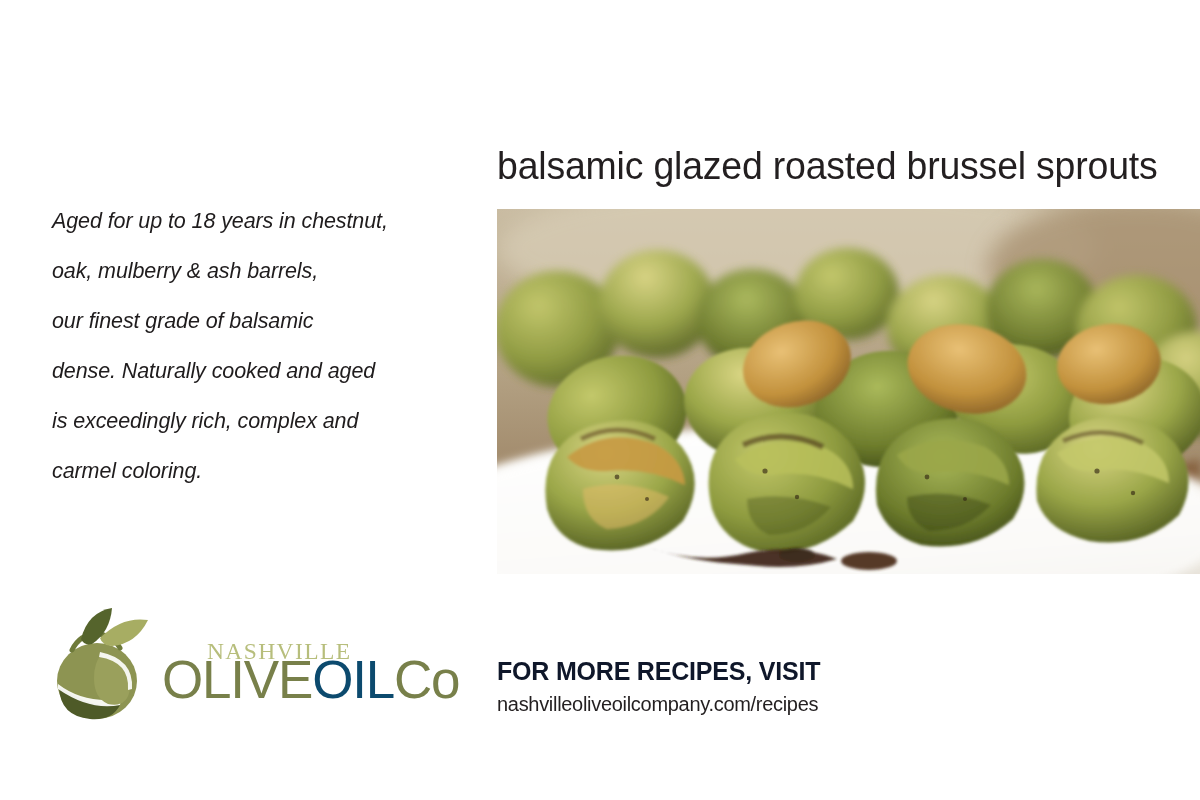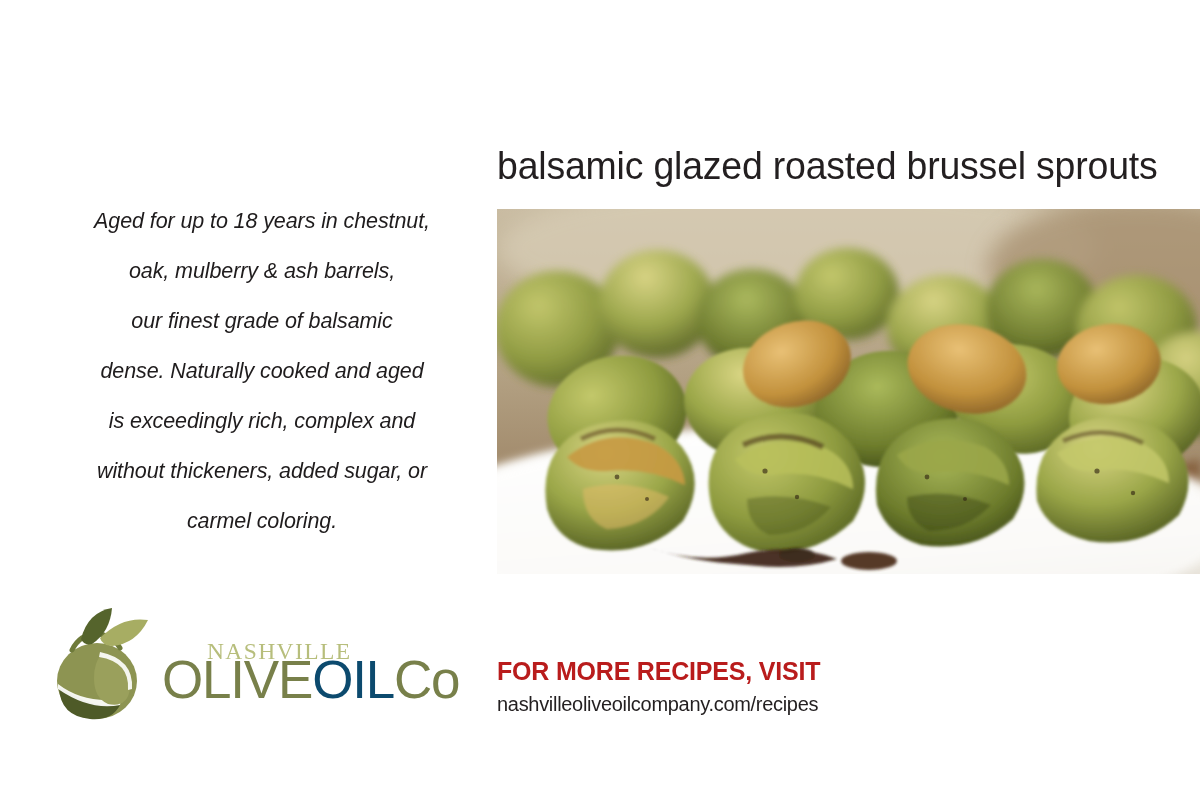--- a/index.html
+++ b/index.html
@@ -27,21 +27,21 @@
 
   #product-description {
     font-family:"Liberation Sans", sans-serif;
     font-style:italic;
     font-weight:400;
     font-size:21.5px;
     line-height:50px;
     color:#1f1c1d;
     letter-spacing:-0.1px;
   }
-  #product-description .line { display:block; white-space:nowrap;text-align:center; }
+  #product-description .line { display:block; white-space:nowrap; }
 
   
   #brand-logo {
     position:absolute;
     left:50px; top:604px;
     width:368px; height:124px;
   }
   #olive-mark {
     position:absolute;
     left:0; top:0;
@@ -102,21 +102,21 @@
 
   
   #footer-block {
     position:absolute;
     left:497px; top:657px;
     width:600px;
   }
   #footer-cta {
     font-size:25px;
     font-weight:700;
-    color:#b91c1c;
+    color:#0f172a;
     letter-spacing:-0.2px;
     line-height:1.18;
     white-space:nowrap;
     font-family:"Liberation Sans", sans-serif;
   }
   #footer-url {
     margin-top:5px;
     font-size:20px;
     font-weight:400;
     color:#231f20;
@@ -131,21 +131,20 @@
 
 <div id="card">
 
   <div id="left-column">
     <div id="product-description">
       <span class="line">Aged for up to 18 years in chestnut,</span>
       <span class="line">oak, mulberry &amp; ash barrels,</span>
       <span class="line">our finest grade of balsamic</span>
       <span class="line">dense. Naturally cooked and aged</span>
       <span class="line">is exceedingly rich, complex and</span>
-      <span class="line">without thickeners, added sugar, or</span>
       <span class="line">carmel coloring.</span>
     </div>
   </div>
 
   <div id="brand-logo">
 
     <div id="olive-mark">
       <svg viewBox="0 0 122 122" xmlns="http://www.w3.org/2000/svg">
 
         <ellipse cx="47" cy="77" rx="40" ry="38" fill="#8d9452"></ellipse>

